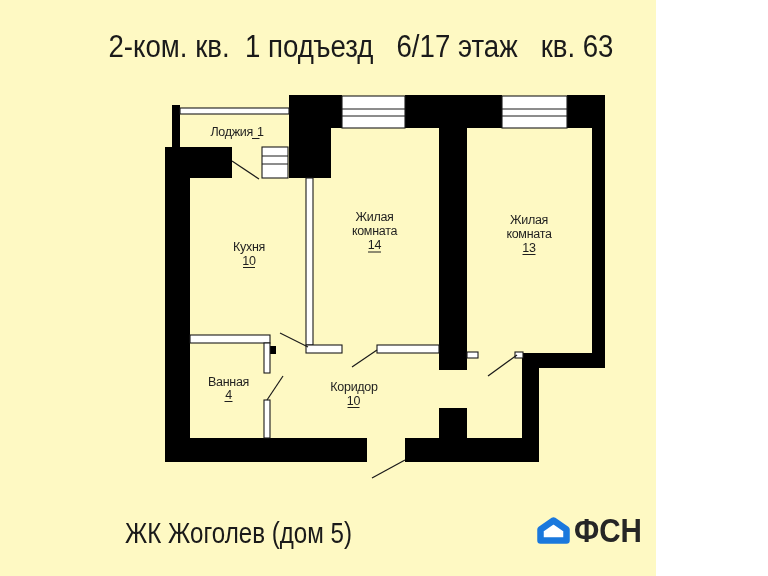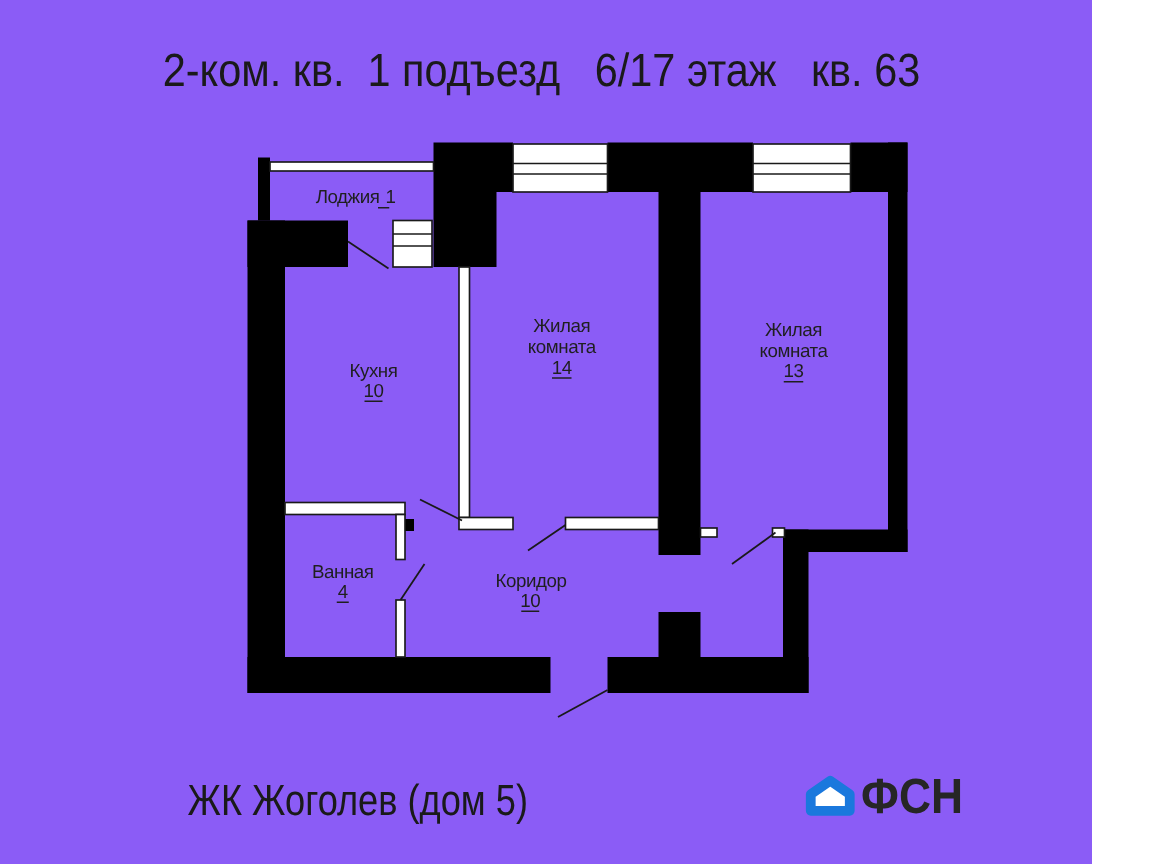--- a/index.html
+++ b/index.html
@@ -1,16 +1,16 @@
 <!DOCTYPE html>
 <html><head>
 <meta charset="utf-8">
 <style>
   html,body{margin:0;padding:0;background:#ffffff;}
-  .page{position:relative;width:728px;height:576px;background:#8b5cf6;overflow:hidden;
+  .page{position:relative;width:656px;height:576px;background:#fef9c3;overflow:hidden;
         font-family:"Liberation Sans",sans-serif;}
   svg{display:block;}
   .t-title{font-family:"Liberation Sans",sans-serif;font-weight:400;fill:#1a1a1a;}
   .t-label{font-family:"Liberation Sans",sans-serif;fill:#1f1f1f;letter-spacing:-0.3px;}
   .t-footer{font-family:"Liberation Sans",sans-serif;fill:#1a1a1a;}
   .t-logo{font-family:"Liberation Sans",sans-serif;font-weight:700;}
   .wall{fill:#000000;stroke:none;}
   .thinbox{fill:#ffffff;stroke:#1a1a1a;stroke-width:1.1;}
   .winline{stroke:#1a1a1a;stroke-width:1;fill:none;}
   .door{stroke:#1a1a1a;stroke-width:1.2;fill:none;}

